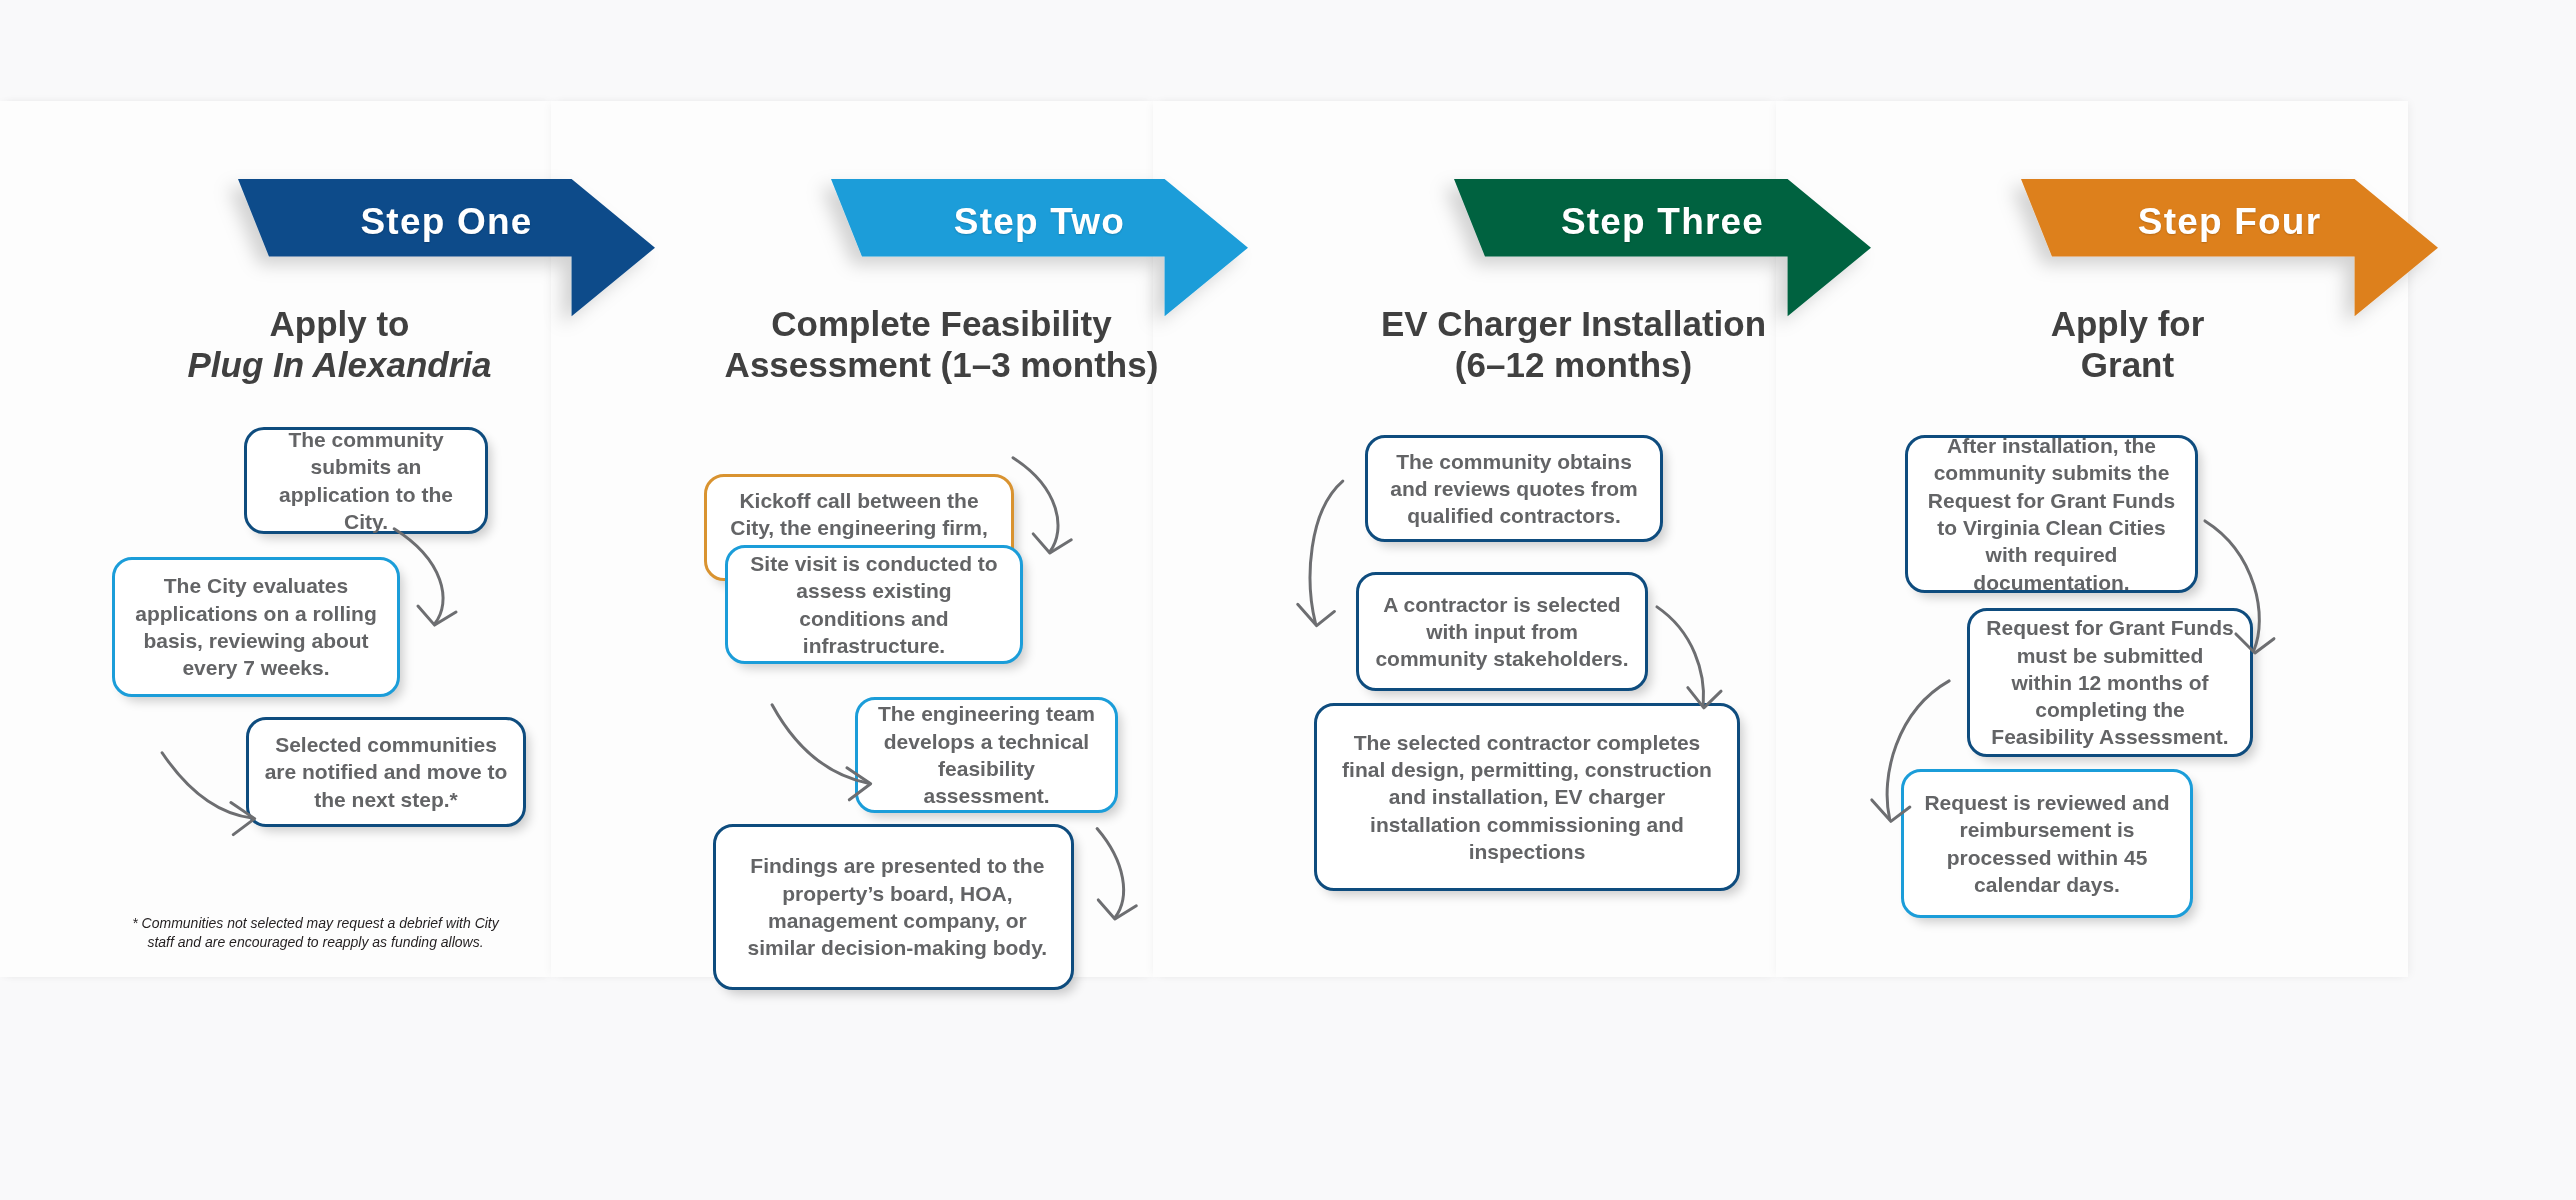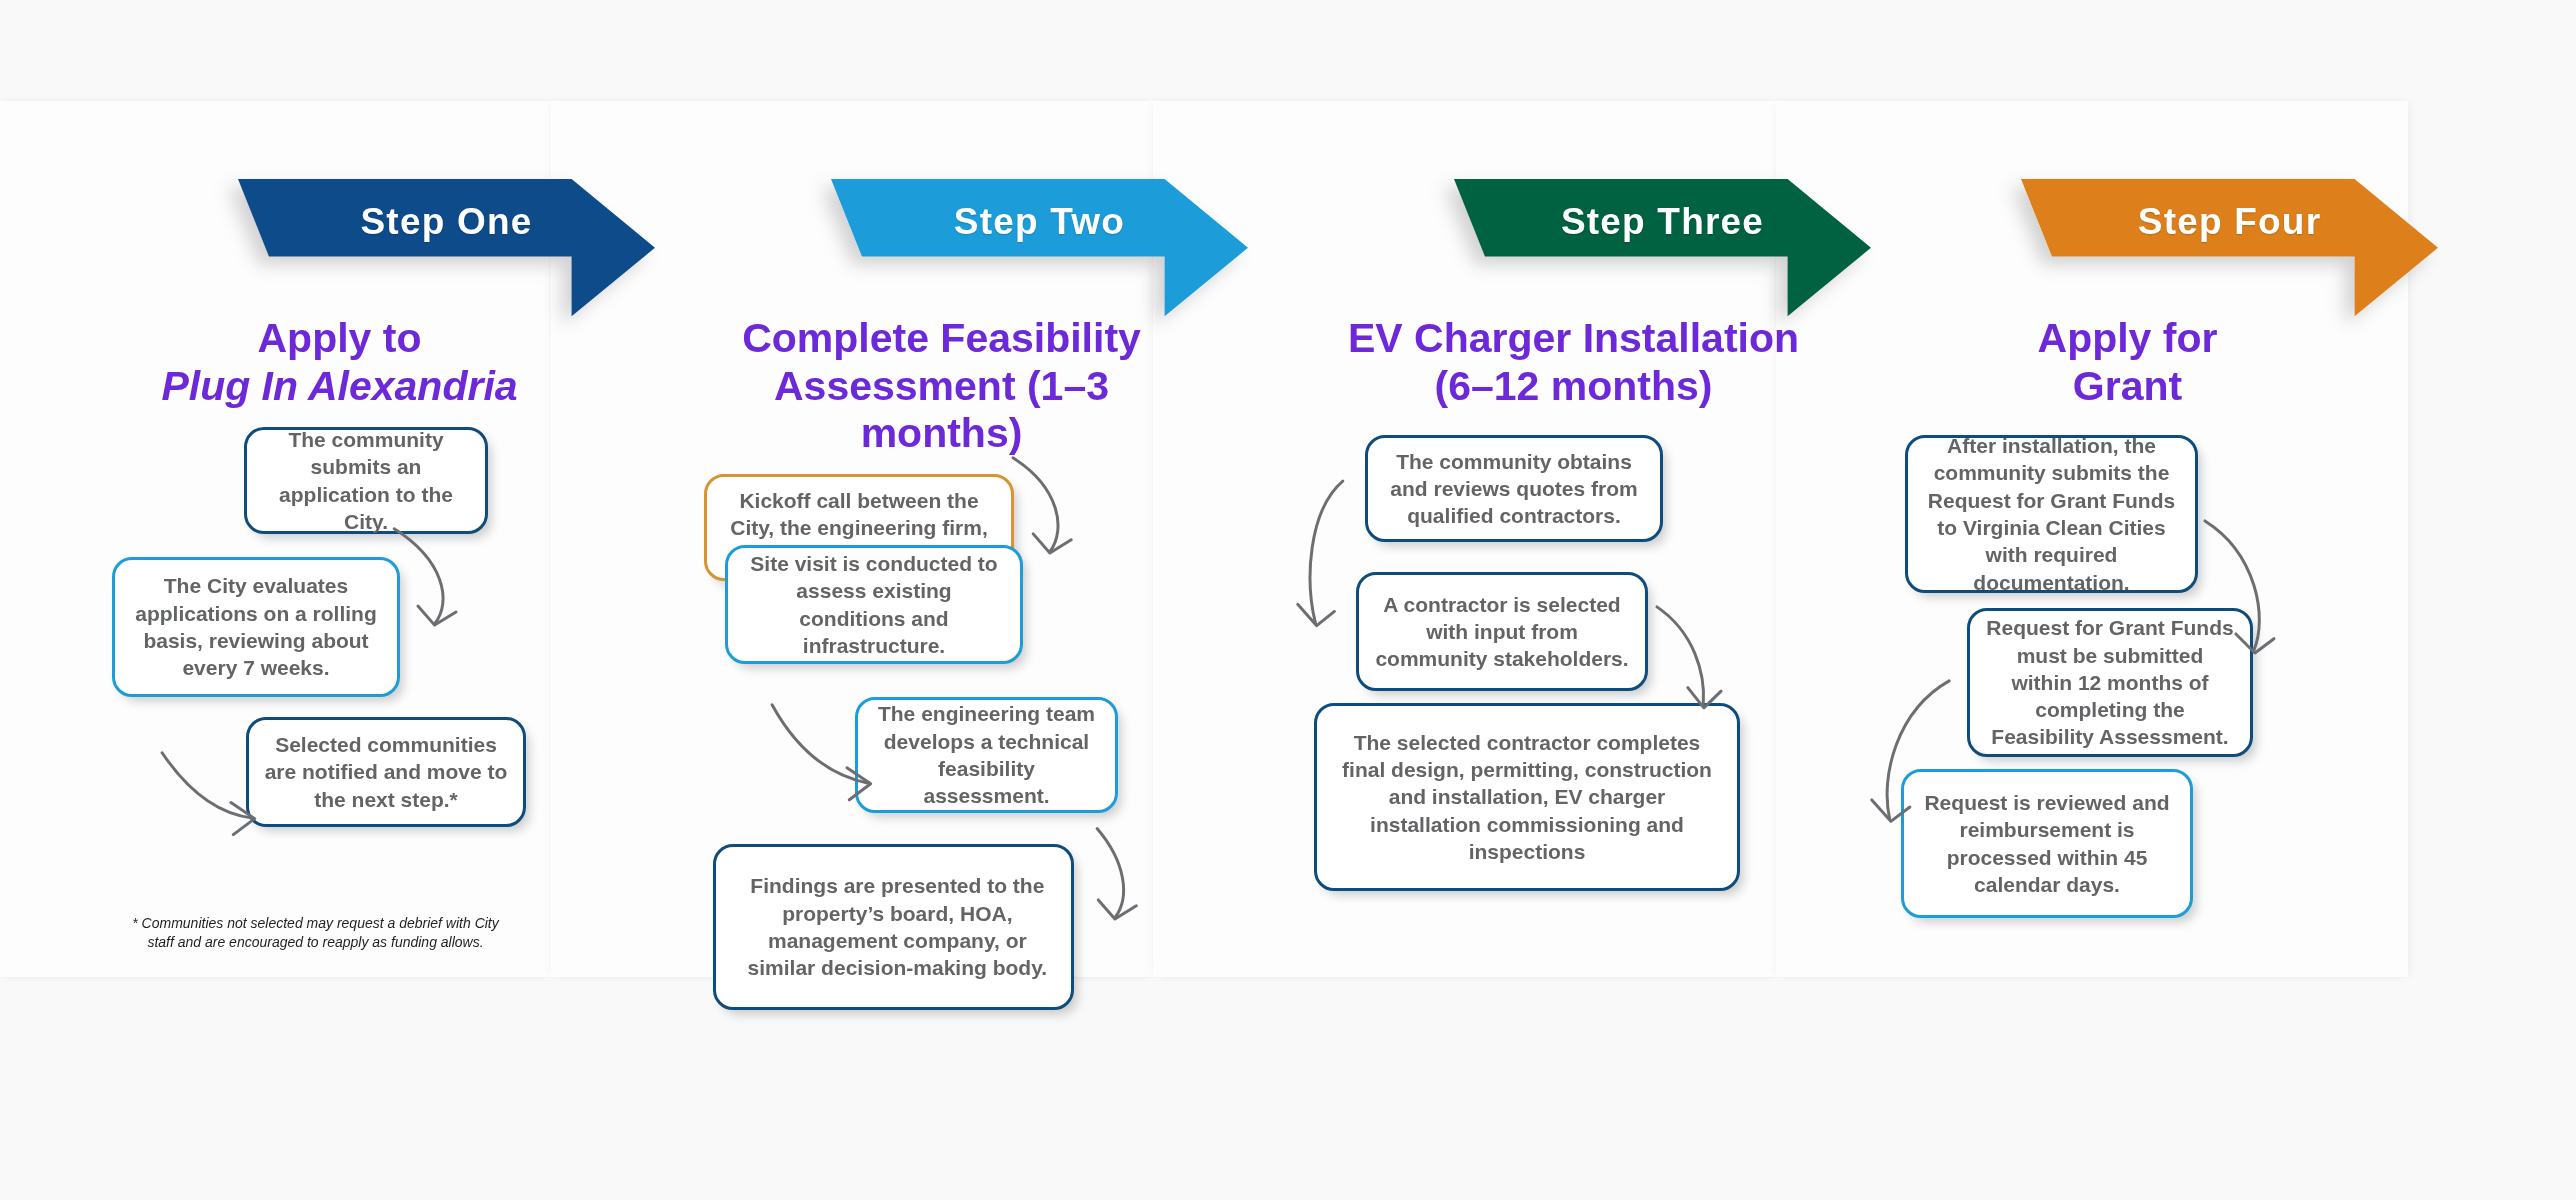--- a/index.html
+++ b/index.html
@@ -42,26 +42,25 @@
     letter-spacing: 1.2px;
     font-family: "Liberation Sans", sans-serif;
     text-shadow: 0 1.2px 1.8px rgba(0,0,0,0.18);
     pointer-events: none;
   }
 
   
   .col-title {
     position: absolute;
     text-align: center;
-    color: #6d28d9;
-    font-size: 41px;
+    color: #404040;
+    font-size: 35px;
     font-weight: bold;
     line-height: 1.16;
     font-family: "Liberation Sans", sans-serif;
-    margin-top: 11px;
   }
   .col-title .ital {
     font-style: italic;
     font-weight: bold;
   }
 
   
   .nbox {
     position: absolute;
     background: #ffffff;
@@ -163,21 +162,21 @@
   </div>
 
   <div class="col-title" style="left:715px; top:304px; width:453px;">
     <div>Complete Feasibility</div>
     <div>Assessment  (1–3 months)</div>
   </div>
 
   <div class="nbox gold" style="left:704px; top:426px;  width:310px; height:107px;margin-top:48px;">Kickoff call between the City, the engineering firm, and the community.</div>
   <div class="nbox light" style="left:725px; top:545px;  width:298px; height:119px;">Site visit is conducted to assess existing conditions and infrastructure.</div>
   <div class="nbox light" style="left:855px; top:697px; width:263px; height:116px;">The engineering team develops a technical feasibility assessment.</div>
-  <div class="nbox dark" style="left:713px; top:844px; width:361px; height:166px;padding-left:22px;">Findings are presented to the property’s board, HOA, management company, or similar decision-making body.</div>
+  <div class="nbox dark" style="left:713px; top:824px; width:361px; height:166px;padding-left:22px;">Findings are presented to the property’s board, HOA, management company, or similar decision-making body.</div>
 
   <svg class="arrow-svg" style="left:1007px; top:453px; width:119px; height:113px;" viewBox="0 0 200 190" width="119" height="113">
     <path d="M 10 8 C 88 58 100 128 72 166"></path>
     <path d="M 44 136 L 72 168 L 108 146"></path>
   </svg>
   <svg class="arrow-svg" style="left:766px; top:700px; width:125px; height:101px;" viewBox="0 0 210 170" width="125" height="101">
     <path d="M 10 8 C 56 92 112 128 172 140"></path>
     <path d="M 136 114 L 176 141 L 140 168"></path>
   </svg>
   <svg class="arrow-svg" style="left:1084px; top:825px; width:107px; height:107px;" viewBox="0 0 180 180" width="107" height="107">

